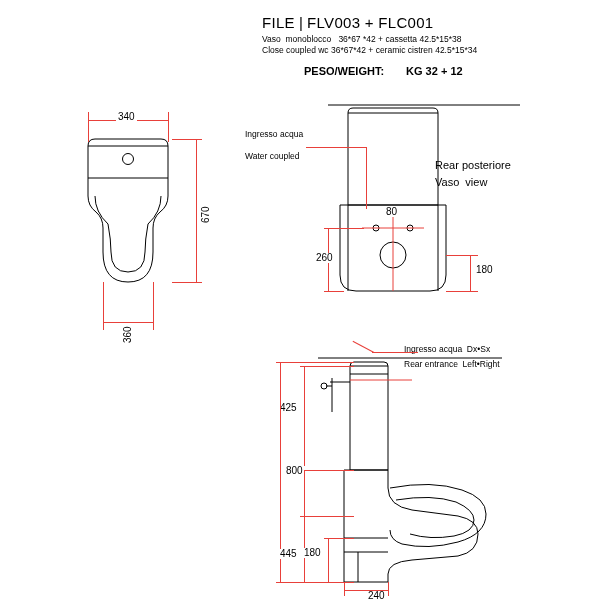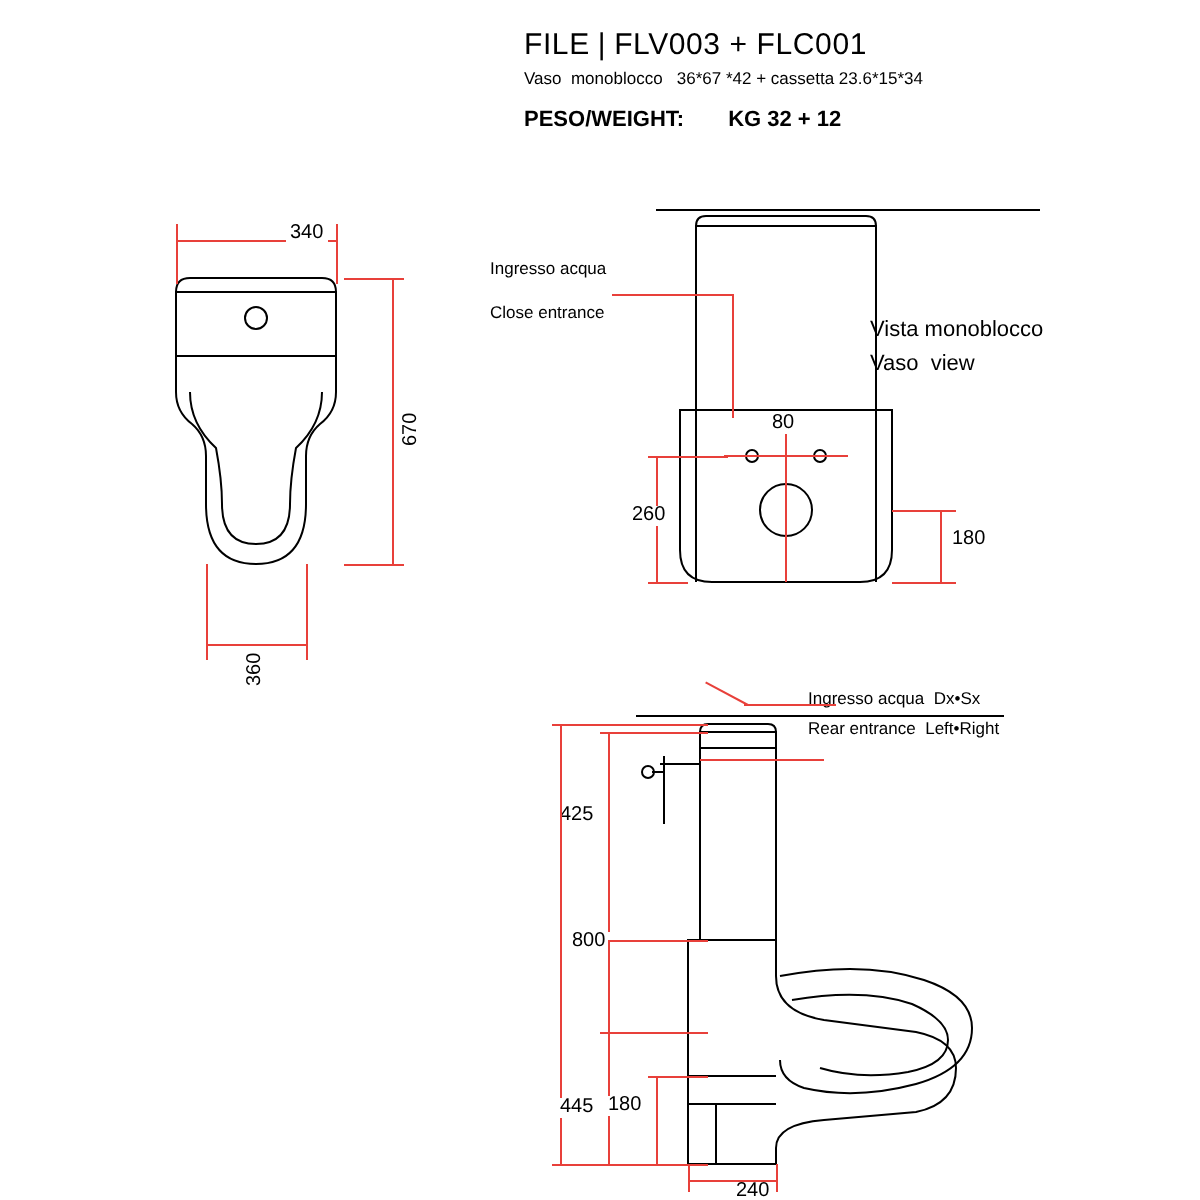--- a/index.html
+++ b/index.html
@@ -29,20 +29,21 @@
   #desc1, #desc2 {
     font-size: 8.5px;
     margin-top: 3px;
     color: #000;
   }
   #desc2 { margin-top: 1px; }
   #weight-line {
     font-size: 11px;
     font-weight: bold;
     margin-top: 10px;
+    margin-left: 42px;
   }
   #weight-line .wval { margin-left: 22px; }
 
   
   .dim-line, .dim-v, .lead {
     background: #e8403a;
   }
   .dim-line { height: 1px; }
   .dim-v { width: 1px; }
   .dim-text {
@@ -65,21 +66,22 @@
 </style>
 </head>
 <body>
 
 <div id="page">
 
   <div class="abs" id="header">
     <div id="file-line">
       <span>FILE</span><span class="sep">|</span><span>FLV003 + FLC001</span>
     </div>
-    <div id="desc1" class="txt">Vaso  monoblocco   36*67 *42 + cassetta 23.6*15*34</div>
+    <div id="desc1" class="txt">Vaso  monoblocco   36*67 *42 + cassetta 42.5*15*38</div>
+    <div id="desc2" class="txt">Close coupled wc 36*67*42 + ceramic cistren 42.5*15*34</div>
     <div id="weight-line">
       <span>PESO/WEIGHT:</span><span class="wval">KG 32 + 12</span>
     </div>
   </div>
 
   <div class="abs" style="left:0; top:0;">
     <svg width="260" height="360" style="position:absolute; left:0; top:0;">
 
       <path class="stroke-blk" d="M88,146 L168,146 L168,178 L88,178 Z"></path>
 
@@ -92,21 +94,21 @@
                Q153,218 160,212 Q168,206 168,196 L168,178"></path>
 
       <path class="stroke-blk" d="M95,196 Q95,212 108,224 Q111,240 111,252
                Q111,272 128,272 Q145,272 145,252 Q145,240 148,224
                Q161,212 161,196"></path>
     </svg>
 
     <div class="abs dim-line" style="left:88px; top:120px; width:80px;"></div>
     <div class="abs dim-v" style="left:88px; top:112px; height:30px;"></div>
     <div class="abs dim-v" style="left:168px; top:112px; height:30px;"></div>
-    <div class="abs dim-text" style="left:116px; top:112px;margin-left:27px;">340</div>
+    <div class="abs dim-text" style="left:116px; top:112px;">340</div>
 
     <div class="abs dim-v" style="left:196px; top:139px; height:143px;"></div>
     <div class="abs dim-line" style="left:172px; top:139px; width:30px;"></div>
     <div class="abs dim-line" style="left:172px; top:282px; width:30px;"></div>
     <div class="abs dim-text vert" style="left:201px; top:225px;">670</div>
 
     <div class="abs dim-line" style="left:103px; top:322px; width:50px;"></div>
     <div class="abs dim-v" style="left:103px; top:282px; height:48px;"></div>
     <div class="abs dim-v" style="left:153px; top:282px; height:48px;"></div>
     <div class="abs dim-text vert" style="left:123px; top:345px;">360</div>
@@ -140,25 +142,25 @@
     <div class="abs dim-line" style="left:14px; top:133px; width:40px;"></div>
     <div class="abs dim-line" style="left:14px; top:196px; width:20px;"></div>
     <div class="abs dim-text" style="left:4px; top:158px;">260</div>
 
     <div class="abs dim-v" style="left:160px; top:160px; height:36px;"></div>
     <div class="abs dim-line" style="left:136px; top:160px; width:32px;"></div>
     <div class="abs dim-line" style="left:136px; top:196px; width:32px;"></div>
     <div class="abs dim-text" style="left:164px; top:170px;">180</div>
 
     <div class="abs lbl-blk txt" style="left:-65px; top:34px;">Ingresso acqua</div>
-    <div class="abs lbl-blk txt" style="left:-65px; top:56px;">Close entrance</div>
+    <div class="abs lbl-blk txt" style="left:-65px; top:56px;">Water coupled</div>
     <div class="abs dim-line" style="left:-4px; top:52px; width:60px;"></div>
     <div class="abs dim-v" style="left:56px; top:52px; height:62px;"></div>
 
-    <div class="abs lbl-big txt" style="left:125px; top:63px;">Vista monoblocco</div>
+    <div class="abs lbl-big txt" style="left:125px; top:63px;">Rear posteriore</div>
     <div class="abs lbl-big txt" style="left:125px; top:80px;">Vaso  view</div>
   </div>
 
   <div class="abs" style="left:262px; top:338px;">
     <svg width="338" height="262" style="position:absolute; left:0; top:0;">
 
       <path class="stroke-blk" d="M56,20 L240,20"></path>
 
       <path class="stroke-blk" d="M88,28 L126,28 L126,132 L88,132 Z"></path>
       <path class="stroke-blk" d="M88,28 Q88,24 92,24 L122,24 Q126,24 126,28"></path>

